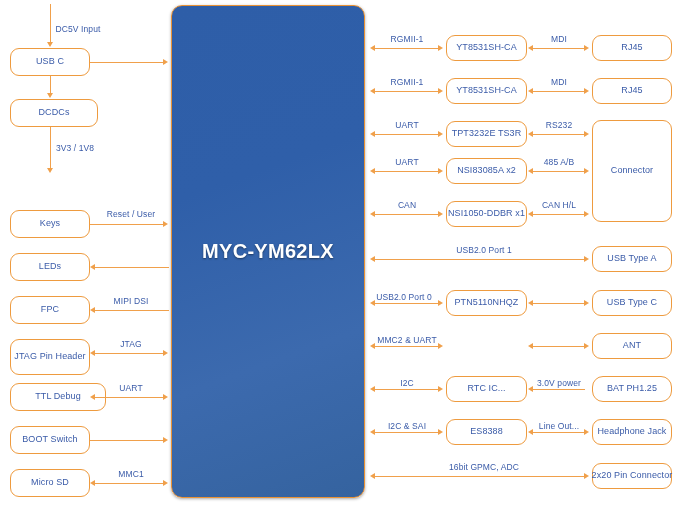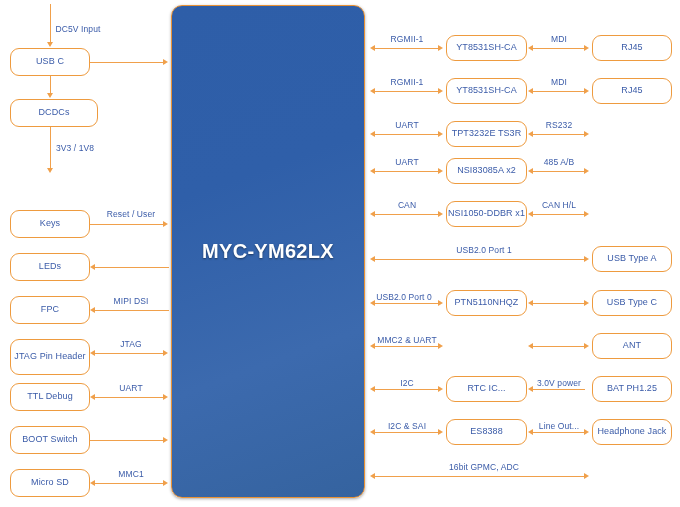--- a/index.html
+++ b/index.html
@@ -121,21 +121,21 @@
   </div>
   <div class="box" style="left:10px; top:253px; width:80px; height:28px;">
     <span>LEDs</span>
   </div>
   <div class="box" style="left:10px; top:296px; width:80px; height:28px;">
     <span>FPC</span>
   </div>
   <div class="box" style="left:10px; top:339px; width:80px; height:36px;">
     <span>JTAG Pin Header</span>
   </div>
-  <div class="box" style="left:10px; top:383px; width:80px; height:28px;">
+  <div class="box" style="left:10px; top:383px; width:96px; height:28px;">
     <span>TTL Debug</span>
   </div>
   <div class="box" style="left:10px; top:426px; width:80px; height:28px;">
     <span>BOOT Switch</span>
   </div>
   <div class="box" style="left:10px; top:469px; width:80px; height:28px;">
     <span>Micro SD</span>
   </div>
 
   <div class="vline" style="left:50px; top:4px; height:39px;"></div>
@@ -205,34 +205,40 @@
   <div class="box" style="left:446px; top:419px; width:81px; height:26px;">
     <span>ES8388</span>
   </div>
 
   <div class="box" style="left:592px; top:35px; width:80px; height:26px;">
     <span>RJ45</span>
   </div>
   <div class="box" style="left:592px; top:78px; width:80px; height:26px;">
     <span>RJ45</span>
   </div>
+  <div class="box" style="left:592px; top:120px; width:80px; height:102px;">
+    <span>Connector</span>
+  </div>
   <div class="box" style="left:592px; top:246px; width:80px; height:26px;">
     <span>USB Type A</span>
   </div>
   <div class="box" style="left:592px; top:290px; width:80px; height:26px;">
     <span>USB Type C</span>
   </div>
   <div class="box" style="left:592px; top:333px; width:80px; height:26px;">
     <span>ANT</span>
   </div>
-  <div class="box" style="left:592px; top:376px; width:80px; height:26px;">
+  <div class="box" style="left:592px; top:376px; width:80px; height:26px;border-radius:11px;">
     <span>BAT PH1.25</span>
   </div>
   <div class="box" style="left:592px; top:419px; width:80px; height:26px;">
     <span>Headphone Jack</span>
+  </div>
+  <div class="box" style="left:592px; top:463px; width:80px; height:26px;">
+    <span>2x20 Pin Connector</span>
   </div>
 
   <div class="hline" style="left:375px; top:48px; width:64px;"></div>
   <div class="arrow left" style="left:370px; top:45px;"></div>
   <div class="arrow right" style="left:438px; top:45px;"></div>
   <div class="elabel" style="left:407px; top:34px;">RGMII-1</div>
 
   <div class="hline" style="left:533px; top:48px; width:52px;"></div>
   <div class="arrow left" style="left:528px; top:45px;"></div>
   <div class="arrow right" style="left:584px; top:45px;"></div>

